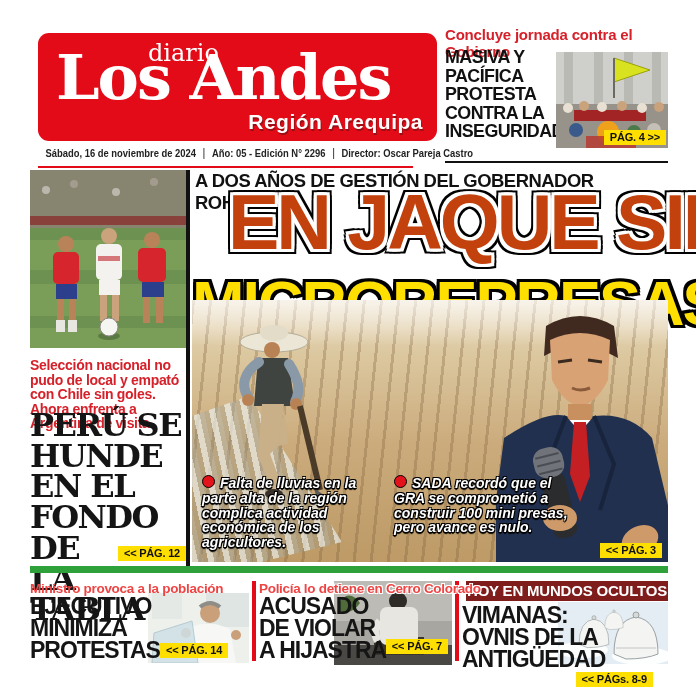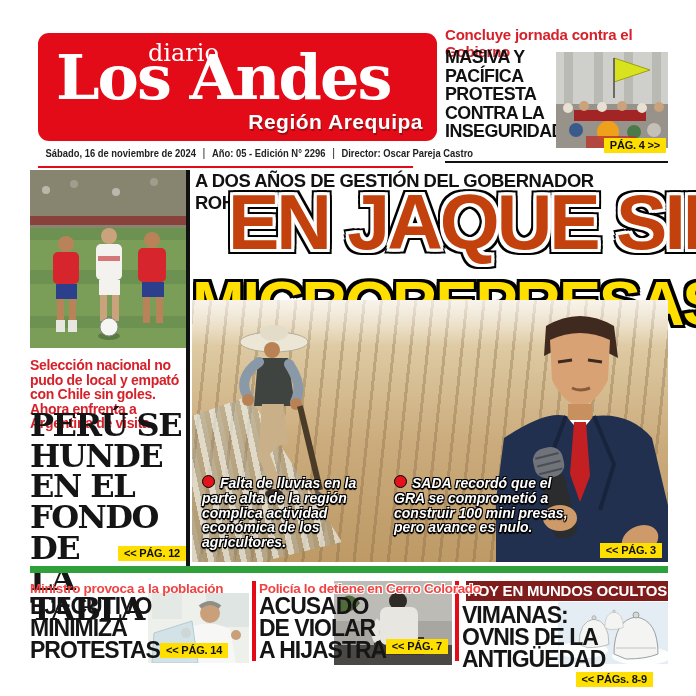--- a/index.html
+++ b/index.html
@@ -22,21 +22,21 @@
   .datebar .cell + .cell{border-left:1.5px solid #333;}
 
   
   .teaser{left:445px;top:26px;width:223px;height:140px;}
   .kicker-red{font-size:15px;font-weight:bold;color:#d6212a;letter-spacing:-.2px;}
   .teaser-headline{top:22px;left:0;width:125px;font-size:19px;font-weight:bold;color:#111;
                    line-height:.98;letter-spacing:-.6px;transform:scaleX(.94);transform-origin:left top;}
   .teaser-photo{top:26px;right:0;width:112px;height:96px;}
   .badge{background:#ffdf00;color:#111;font-weight:bold;font-size:11px;padding:1px 6px 2px;
          white-space:nowrap;letter-spacing:-.2px;}
-  .teaser-badge{right:2px;top:112px;}
+  .teaser-badge{right:2px;top:104px;}
   .teaser-rule{left:445px;top:161px;width:223px;height:2px;background:#111;}
 
   
   .leftcol{left:30px;top:170px;width:156px;height:396px;}
   .soccer{left:0;top:0;width:156px;height:178px;}
   .sports-caption{left:0;top:188px;width:156px;font-size:14px;font-weight:bold;color:#d6212a;
                   line-height:1.04;letter-spacing:-.3px;}
   .sports-headline{left:0;top:240px;width:160px;font-family:"DejaVu Serif",serif;font-weight:bold;
                    font-size:32px;line-height:.96;color:#151515;letter-spacing:-1.5px;}
   .sports-badge{right:0;top:376px;}

